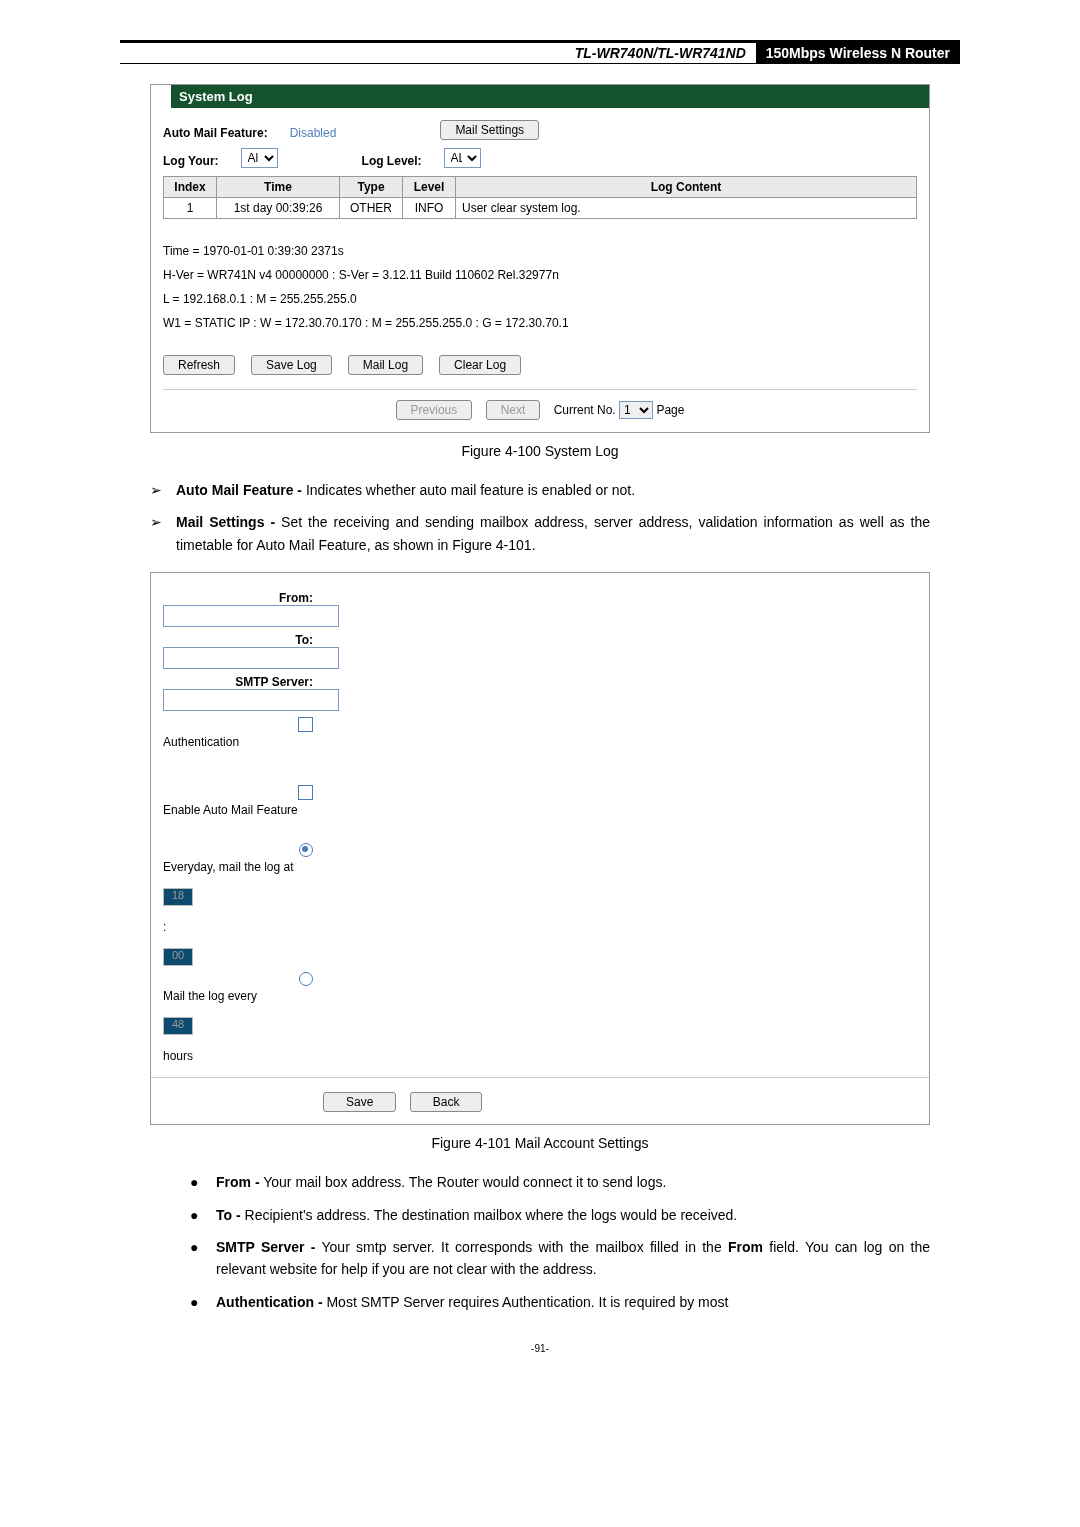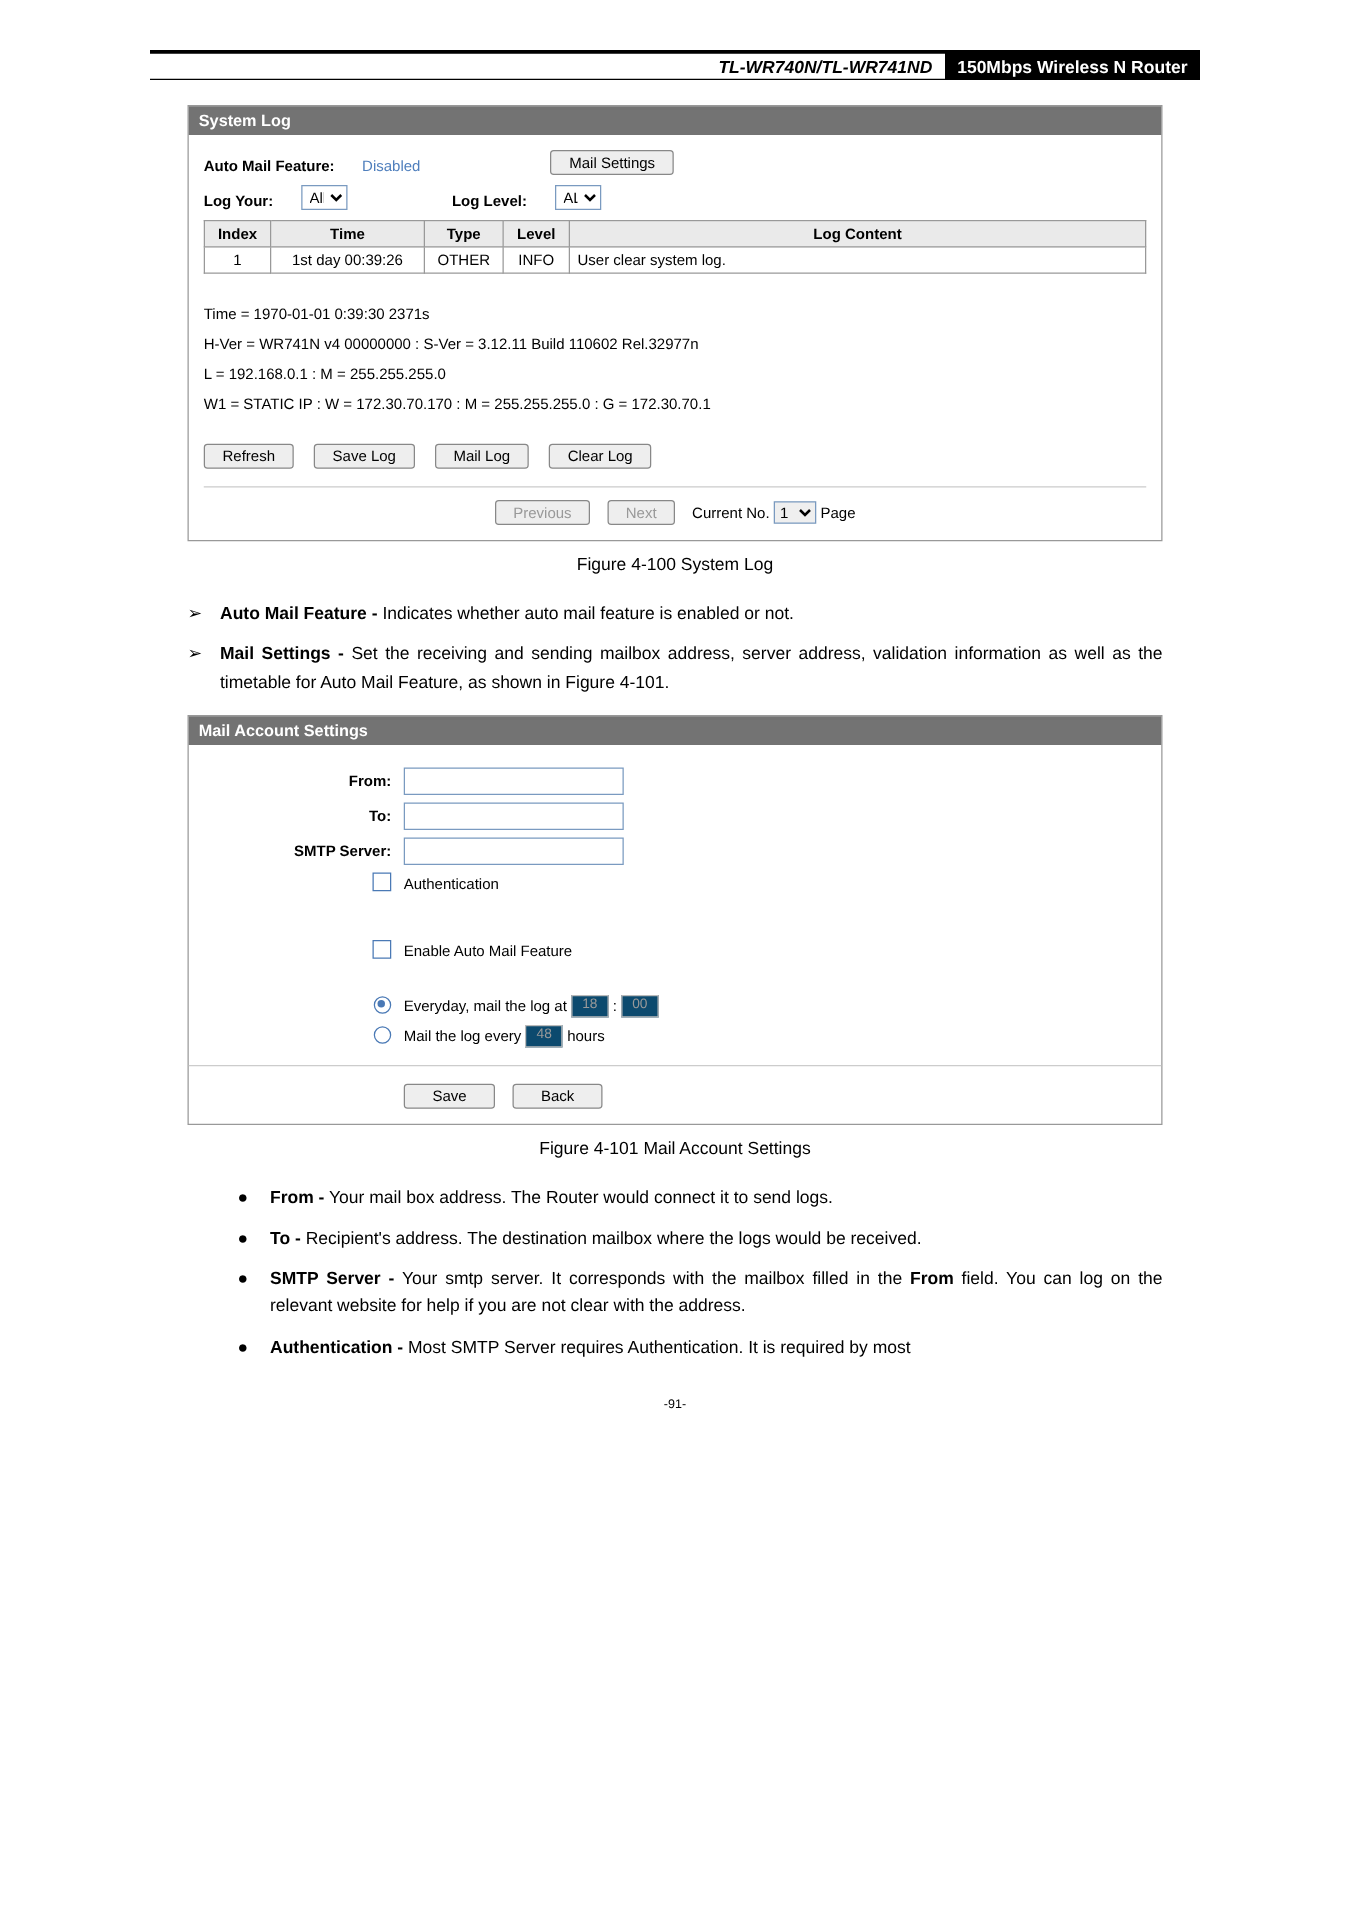--- a/index.html
+++ b/index.html
@@ -32,25 +32,26 @@
     background: #000;
     color: #fff;
     font-weight: bold;
     padding: 3px 10px;
   }
   .panel {
     border: 1px solid #999;
     margin: 0 30px 10px 30px;
   }
   .panel-title {
-    background: #737373;
+    background: #14532d;
     color: #fff;
     font-weight: bold;
     padding: 4px 8px;
     font-size: 13px;
+    margin-left: 20px;
   }
   .panel-body {
     padding: 12px;
     font-size: 12px;
   }
   .row-top {
     display: flex;
     align-items: flex-end;
     gap: 22px;
     margin-bottom: 8px;
@@ -102,21 +103,21 @@
     display: flex;
     gap: 10px;
     margin: 10px 0;
     line-height: 1.6;
   }
   .doc-item .marker { width: 16px; flex: none; }
   .doc-item .txt { flex: 1; }
   .doc-item .txt.justify { text-align: justify; }
   .doc-bullets { margin: 0 30px 0 70px; }
   .doc-bullets .doc-item .marker { width: 16px; }
-  .form-row { display: flex; align-items: center; margin: 6px 0; }
+  .form-row { display: flex; margin: 6px 0; flex-direction: column; }
   .form-label { width: 150px; text-align: right; font-weight: bold; font-size: 12px; padding-right: 10px; }
   .form-control {
     border: 1px solid #7a9ac0;
     width: 170px;
     height: 18px;
     font-size: 12px;
   }
   .cb-wrap { width:150px; text-align: right; padding-right:10px;}
   .cb {
     width: 13px; height: 13px; border: 1px solid #4a79b5; display:inline-block;
@@ -225,21 +226,20 @@
   </div>
   <div class="doc-item">
     <span class="marker">➢</span>
     <span class="txt justify">
       <b>Mail Settings -</b><span> Set the receiving and sending mailbox address, server address, validation information as well as the timetable for Auto Mail Feature, as shown in Figure 4-101.</span>
     </span>
   </div>
 </div>
 
 <div class="panel" style="margin-top:16px">
-  <div class="panel-title">Mail Account Settings</div>
   <div class="panel-body">
     <div class="form-row">
       <span class="form-label">From:</span>
       <input class="form-control" style="">
     </div>
     <div class="form-row">
       <span class="form-label">To:</span>
       <input class="form-control" style="">
     </div>
     <div class="form-row">

